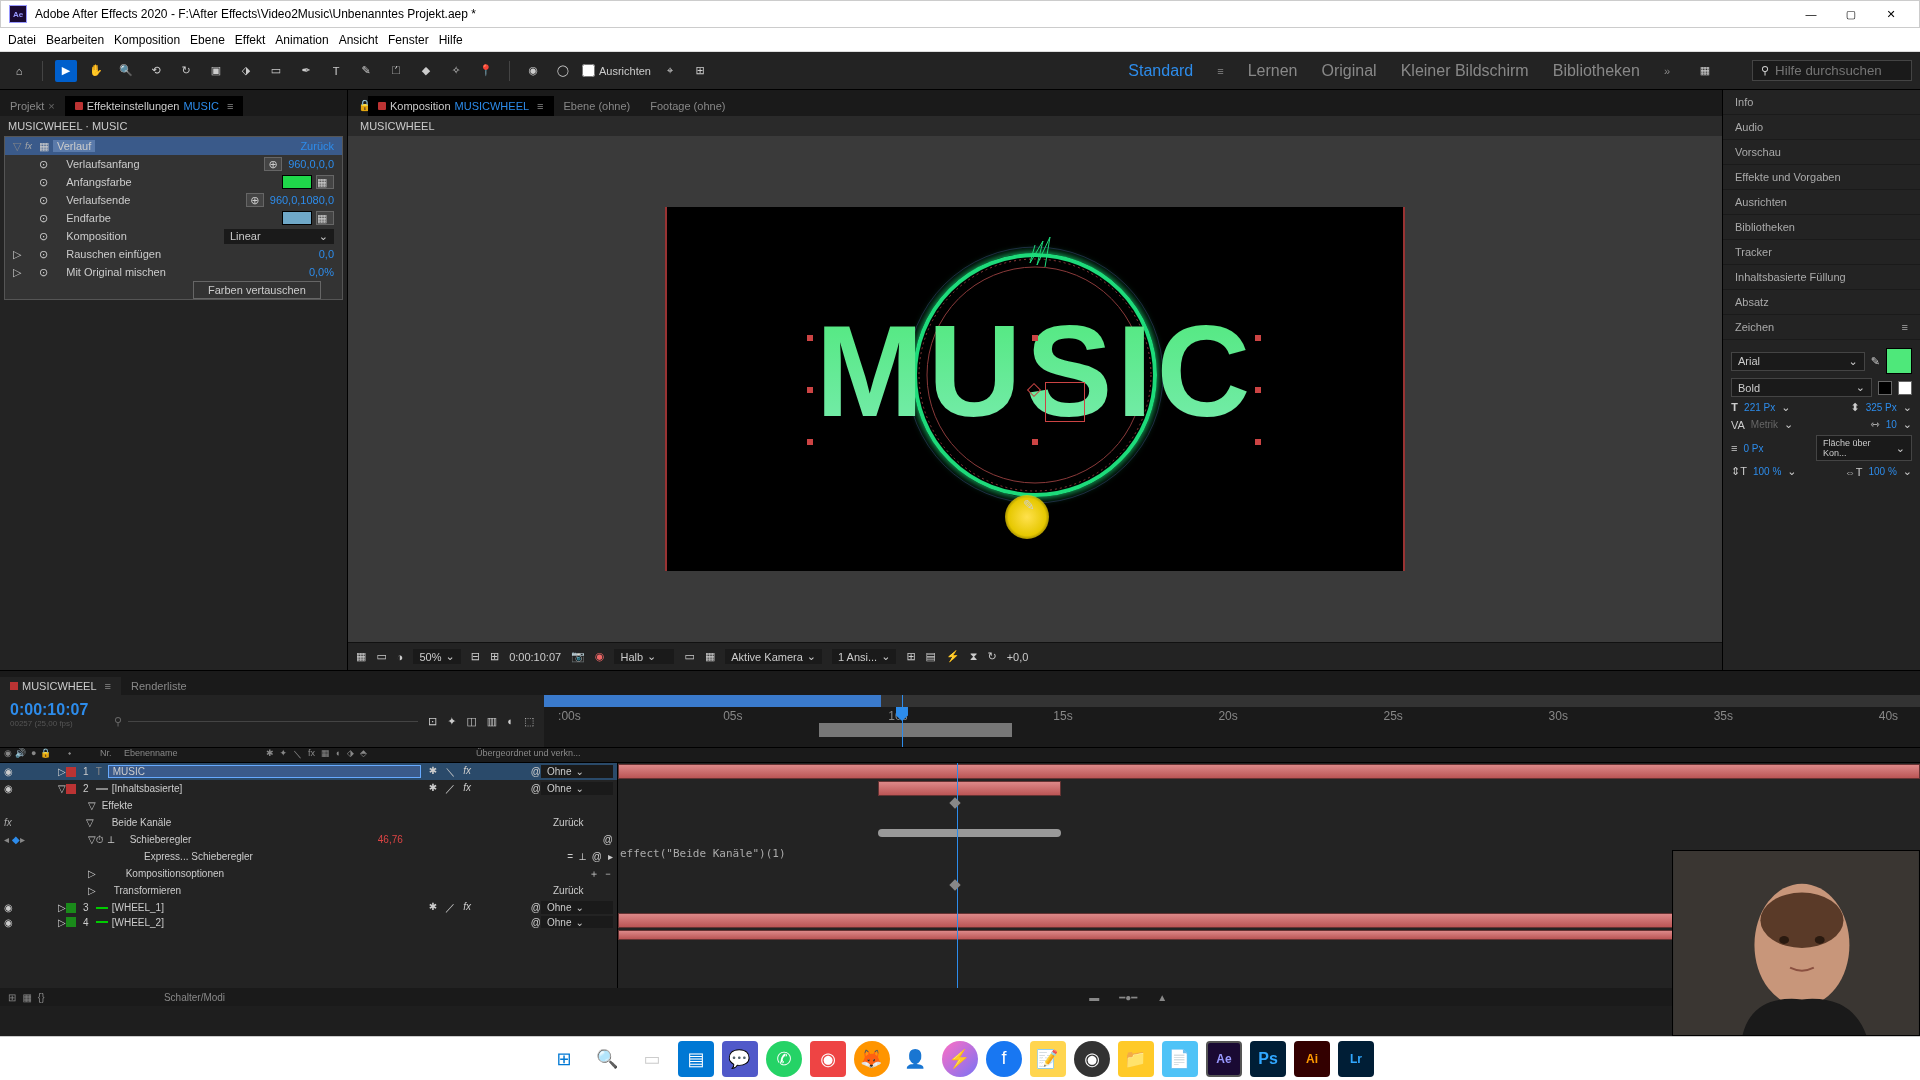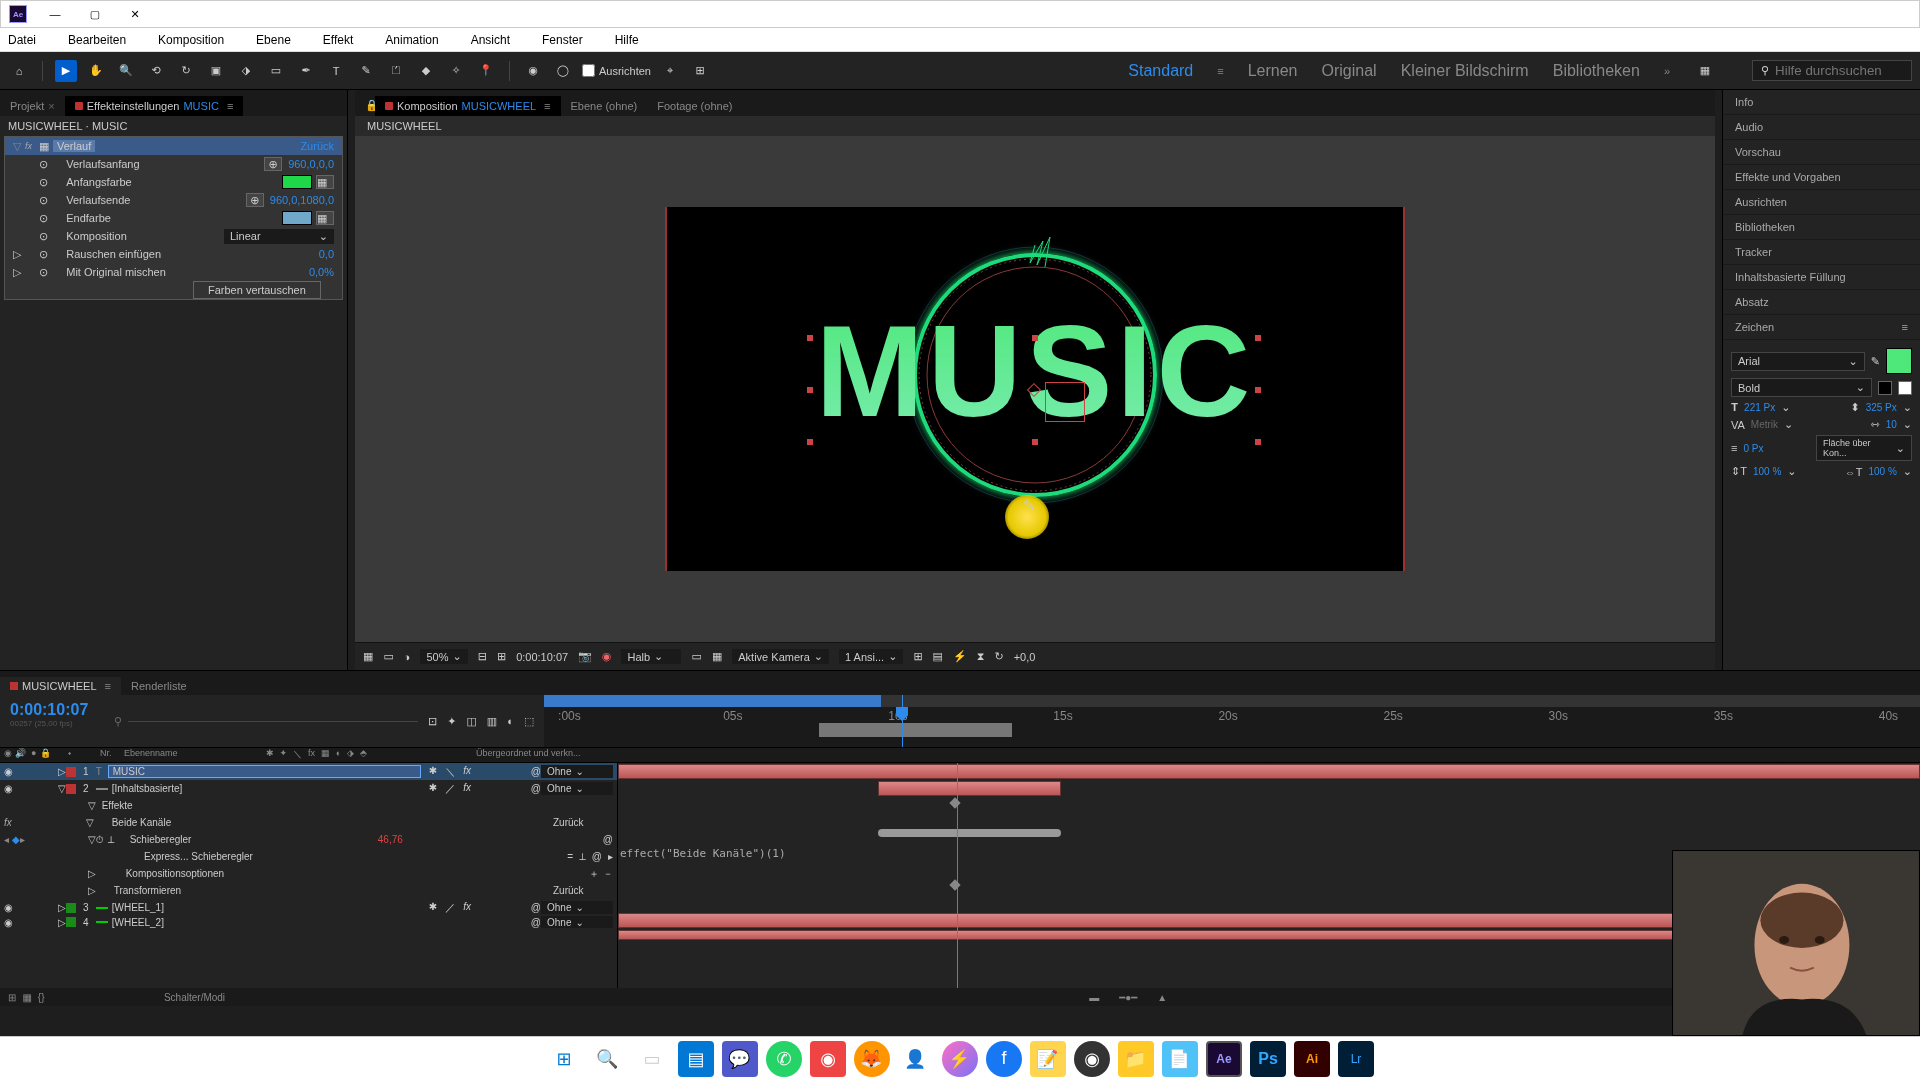--- a/index.html
+++ b/index.html
@@ -1,31 +1,31 @@
 <!DOCTYPE html>
 <html><head>
 <meta charset="utf-8">
 <style>
 * { margin: 0; padding: 0; box-sizing: border-box; font-family: "Segoe UI", Arial, sans-serif; }
 body { background: #1e1e1e; color: #ccc; font-size: 11px; overflow: hidden; width: 1920px; height: 1080px; transform-origin: top left; }
 .titlebar { background: #fff; border: 1px solid #ccc; height: 28px; display: flex; align-items: center; padding: 0 8px; }
 .titlebar .ae-logo { width: 18px; height: 18px; background: #1a0a33; border: 1px solid #9999ff; margin-right: 8px; display: flex; align-items: center; justify-content: center; color: #9999ff; font-size: 8px; font-weight: bold; }
 .titlebar .title { color: #000; font-size: 12px; flex: 1; }
 .titlebar .winbtn { width: 40px; height: 22px; display: flex; align-items: center; justify-content: center; color: #000; }
-.menubar { background: #fff; height: 24px; display: flex; align-items: center; padding: 0 8px; gap: 32px; border-bottom: 1px solid #ddd; }
+.menubar { background: #fff; height: 24px; display: flex; align-items: center; padding: 0 8px; gap: 10px; border-bottom: 1px solid #ddd; }
 .menubar .item { color: #000; font-size: 12px; }
 .toolbar { background: #232323; height: 38px; display: flex; align-items: center; padding: 0 8px; gap: 8px; border-bottom: 1px solid #000; }
 .tool-icon { width: 22px; height: 22px; display: flex; align-items: center; justify-content: center; color: #ccc; border-radius: 2px; }
 .tool-icon.active { background: #005fcc; color: #fff; }
 .tool-sep { width: 1px; height: 20px; background: #444; margin: 0 4px; }
 .workspace-tabs { display: flex; gap: 24px; margin-left: auto; align-items: center; }
 .workspace-tabs .ws { color: #888; font-size: 16px; }
 .workspace-tabs .ws.active { color: #2d8ceb; }
 .search-box { background: #1a1a1a; border: 1px solid #444; padding: 2px 8px; display: flex; align-items: center; gap: 6px; margin-left: 12px; width: 160px; }
-.main-area { display: flex; height: 580px; gap: 7px; }
+.main-area { display: flex; height: 580px; }
 .left-panel { width: 348px; background: #232323; border-right: 1px solid #000; display: flex; flex-direction: column; }
 .panel-tabs { display: flex; background: #1a1a1a; height: 26px; align-items: flex-end; }
 .panel-tab { padding: 4px 10px; color: #888; font-size: 11px; display: flex; align-items: center; gap: 4px; }
 .panel-tab.active { background: #000000; color: #ccc; justify-content: center; }
 .panel-tab .dot { width: 8px; height: 8px; background: #b33; border-radius: 1px; }
 .panel-tab .link { color: #2d8ceb; }
 .panel-header { padding: 4px 8px; color: #ccc; font-size: 11px; }
 .effect-row { display: flex; align-items: center; padding: 2px 8px; height: 18px; }
 .effect-row .tw { width: 12px; color: #888; }
 .effect-row .fx { width: 14px; color: #aaa; font-size: 9px; font-style: italic; }
@@ -82,20 +82,23 @@
 .taskbar { position: absolute; bottom: 0; left: 0; right: 0; height: 44px; background: #fff; display: flex; justify-content: center; align-items: center; gap: 8px; border-top: 1px solid #ccc; }
 .task-icon { width: 36px; height: 36px; border-radius: 4px; display: flex; align-items: center; justify-content: center; font-size: 18px; }
 .webcam { position: absolute; bottom: 44px; right: 0; width: 248px; height: 186px; background: #333; border: 1px solid #000; }
 .dropdown-ui { background: #1a1a1a; padding: 1px 6px; display: flex; align-items: center; gap: 4px; }
 </style>
 </head>
 <body>
 
 <div class="titlebar">
   <div class="ae-logo">Ae</div>
+  <div class="title">
+    <span>Adobe After Effects 2020</span> - <span>F:\After Effects\Video2Music\Unbenanntes Projekt.aep *</span>
+  </div>
   <div class="winbtn">—</div>
   <div class="winbtn">▢</div>
   <div class="winbtn">✕</div>
 </div>
 
 <div class="menubar">
   <span class="item">Datei</span>
   <span class="item">Bearbeiten</span>
   <span class="item">Komposition</span>
   <span class="item">Ebene</span>
@@ -623,14 +626,14 @@
   <div class="task-icon">👤</div>
   <div class="task-icon" style="background:linear-gradient(135deg,#ff6ec4,#7873f5);color:#fff;border-radius:50%">⚡</div>
   <div class="task-icon" style="background:#1877f2;color:#fff;border-radius:50%">f</div>
   <div class="task-icon" style="background:#ffd54f">📝</div>
   <div class="task-icon" style="background:#333;color:#fff;border-radius:50%">◉</div>
   <div class="task-icon" style="background:#ffca28">📁</div>
   <div class="task-icon" style="background:#4fc3f7">📄</div>
   <div class="task-icon" style="background:#1a0a33;color:#9999ff;font-size:12px;font-weight:bold;border:2px solid #555">Ae</div>
   <div class="task-icon" style="background:#001e36;color:#31a8ff;font-size:16px;font-weight:bold">Ps</div>
   <div class="task-icon" style="background:#330000;color:#ff9a00;font-size:12px;font-weight:bold">Ai</div>
-  <div class="task-icon" style="background:#001e36;color:#31a8ff;font-size:12px;font-weight:normal">Lr</div>
+  <div class="task-icon" style="background:#001e36;color:#31a8ff;font-size:12px;font-weight:bold">Lr</div>
 </div>
 
 </body></html>

